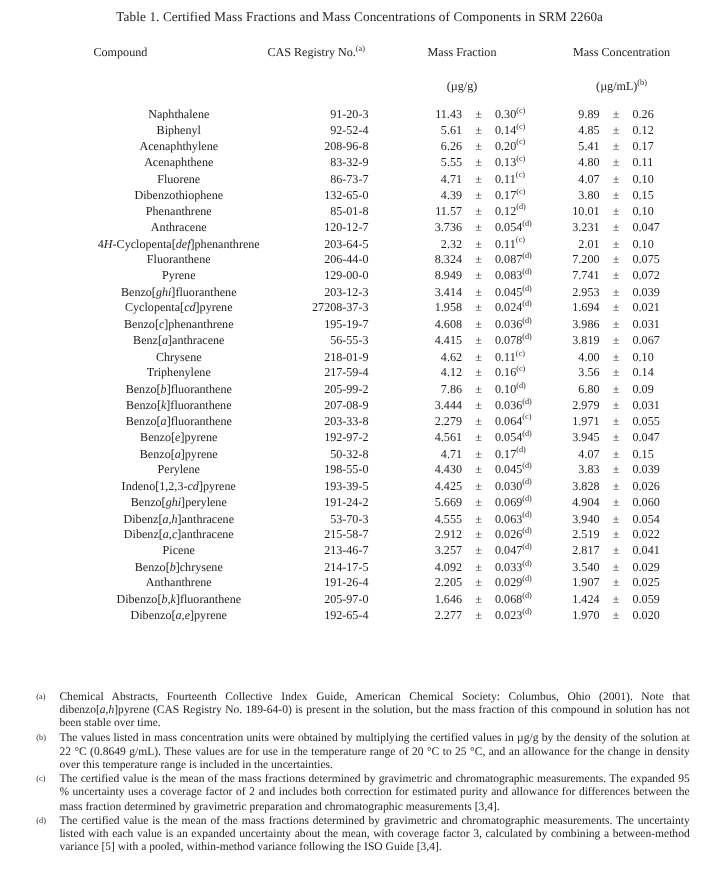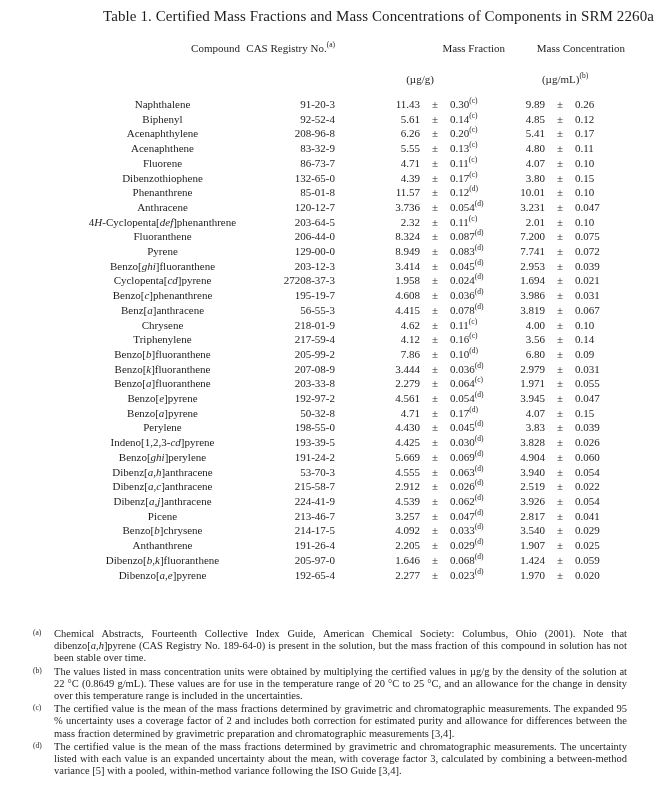--- a/index.html
+++ b/index.html
@@ -7,32 +7,32 @@
   body {
     width: 654px; height: 790px;
     background: #ffffff;
     font-family: "Liberation Serif", "DejaVu Serif", serif;
     color: #1e1e1e;
   }
   .page { position: relative; width: 654px; height: 790px; overflow: hidden; background: #ffffff; }
 
   .title {
     position: absolute; left: 0; top: 8px; width: 100%;
-    text-align: right; font-size: 15px; letter-spacing: 0.1px;
+    text-align: center; font-size: 12px; letter-spacing: 0.1px;
   }
 
   table.srm {
     position: absolute; left: 85px; top: 36px;
     width: 540px; border-collapse: collapse; table-layout: fixed;
     font-size: 11px;
   }
   table.srm th, table.srm td {
     padding: 0; font-weight: normal; white-space: nowrap; overflow: visible;
   }
-  thead tr.hrow th { height: 30px; vertical-align: top; padding-top: 6px; text-align: right; }
+  thead tr.hrow th { height: 30px; vertical-align: top; padding-top: 6px; }
   thead tr.urow th { height: 31px; vertical-align: top; padding-top: 7px; margin-top: 11px; }
   thead th.grp { text-align: center; }
   thead th.c-compound-h { text-align: left; }
   thead th.c-cas-h { text-align: center; }
   tbody td { height: 14.7px; line-height: 14.7px; }
   td.c-compound { text-align: center; }
   td.c-cas { text-align: right; padding-right: 6px; }
   td.c-val { text-align: right; }
   td.c-pm { text-align: center; }
   td.c-unc { text-align: left; }
@@ -370,30 +370,20 @@
       <td class="c-compound">Dibenz[<i>a,c</i>]anthracene</td>
       <td class="c-cas">215-58-7</td>
       <td class="c-val">2.912</td>
       <td class="c-pm">±</td>
       <td class="c-unc"><span>0.026</span><sup>(d)</sup></td>
       <td class="c-val">2.519</td>
       <td class="c-pm">±</td>
       <td class="c-unc">0.022</td>
     </tr>
 
-    <tr>
-      <td class="c-compound">Dibenz[<i>a,j</i>]anthracene</td>
-      <td class="c-cas">224-41-9</td>
-      <td class="c-val">4.539</td>
-      <td class="c-pm">±</td>
-      <td class="c-unc"><span>0.062</span><sup>(d)</sup></td>
-      <td class="c-val">3.926</td>
-      <td class="c-pm">±</td>
-      <td class="c-unc">0.054</td>
-    </tr>
 
     <tr>
       <td class="c-compound">Picene</td>
       <td class="c-cas">213-46-7</td>
       <td class="c-val">3.257</td>
       <td class="c-pm">±</td>
       <td class="c-unc"><span>0.047</span><sup>(d)</sup></td>
       <td class="c-val">2.817</td>
       <td class="c-pm">±</td>
       <td class="c-unc">0.041</td>

